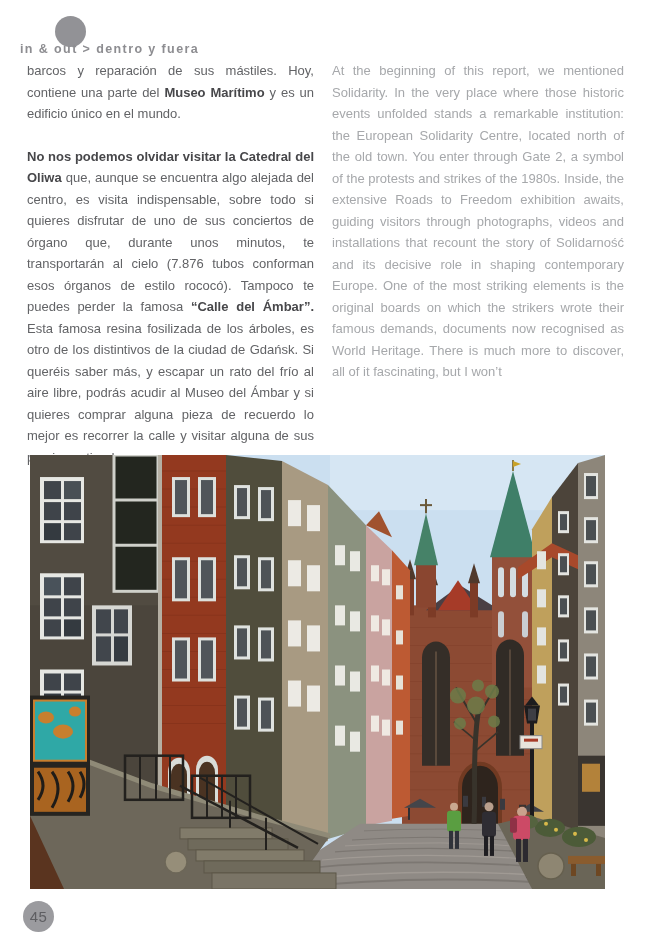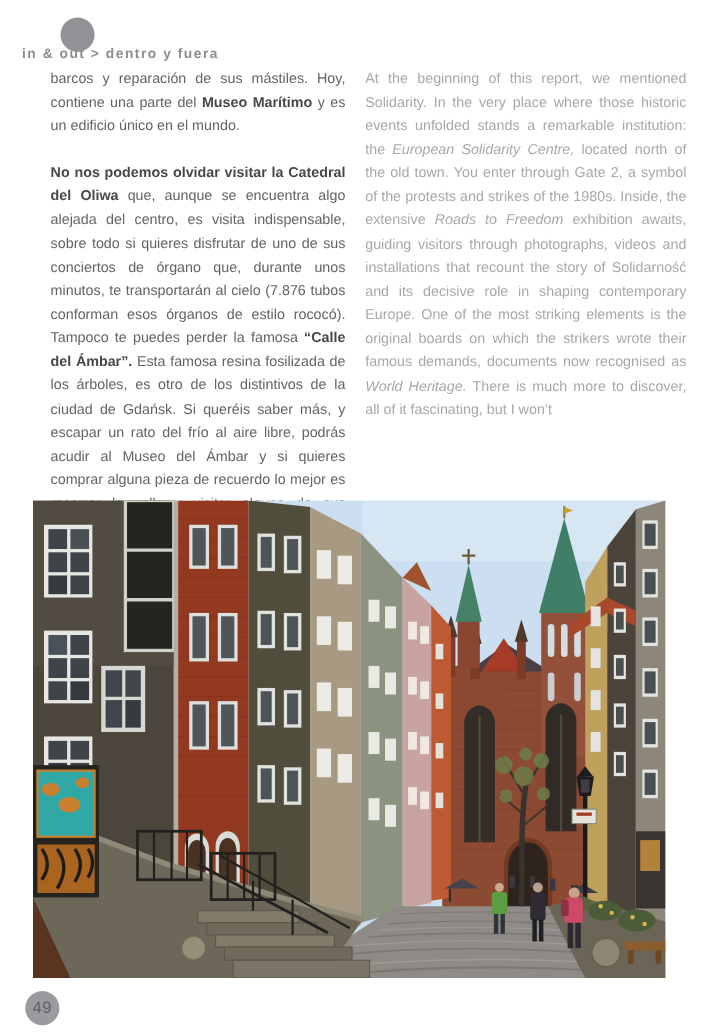--- a/index.html
+++ b/index.html
@@ -22,24 +22,24 @@
   .columns{
     position:absolute;left:27px;top:60px;width:597px;display:flex;gap:18px;
   }
   .col{flex:0 0 auto;}
   .col-left{width:287px;}
   .col-right{width:292px;}
   .col p{
     margin:0 0 21px 0;font-size:13px;line-height:21.5px;text-align:justify;
     hyphens:auto;-webkit-hyphens:auto;
   }
-  .col-left p{color:var(--color-left_text,#626366);margin-left:19px;}
+  .col-left p{color:var(--color-left_text,#626366);}
   .col-right p{color:var(--color-right_text,#a6a8ab);}
   .run-bold{font-weight:bold;color:var(--color-left_bold,#47474a);}
-  .run-italic{font-style:italic;}
+  .run-italic{}
   .run-normal{}
   
   .photo{
     position:absolute;left:30px;top:455px;width:575px;height:434px;margin:0;padding:0;
   }
   .photo svg{display:block;width:100%;height:100%;}
   
   .page-number-badge{
     position:absolute;left:23px;top:901px;width:31px;height:31px;border-radius:50%;
     background:var(--color-badge_bg,#9b9b9f);
@@ -410,16 +410,16 @@
           <circle cx="424" cy="351" r="4" fill="#c9a890"></circle>
           <rect x="417" y="355" width="14" height="21" rx="3" fill="#5a9e41"></rect>
           <rect x="419" y="375" width="4" height="18" fill="#30333a"></rect>
           <rect x="425" y="375" width="4" height="18" fill="#30333a"></rect>
         </g>
       </g>
     </svg>
   </figure>
 
   <div class="page-number-badge">
-    <span>49</span>
+    <span>45</span>
   </div>
 
 </div>
 
 </body></html>

